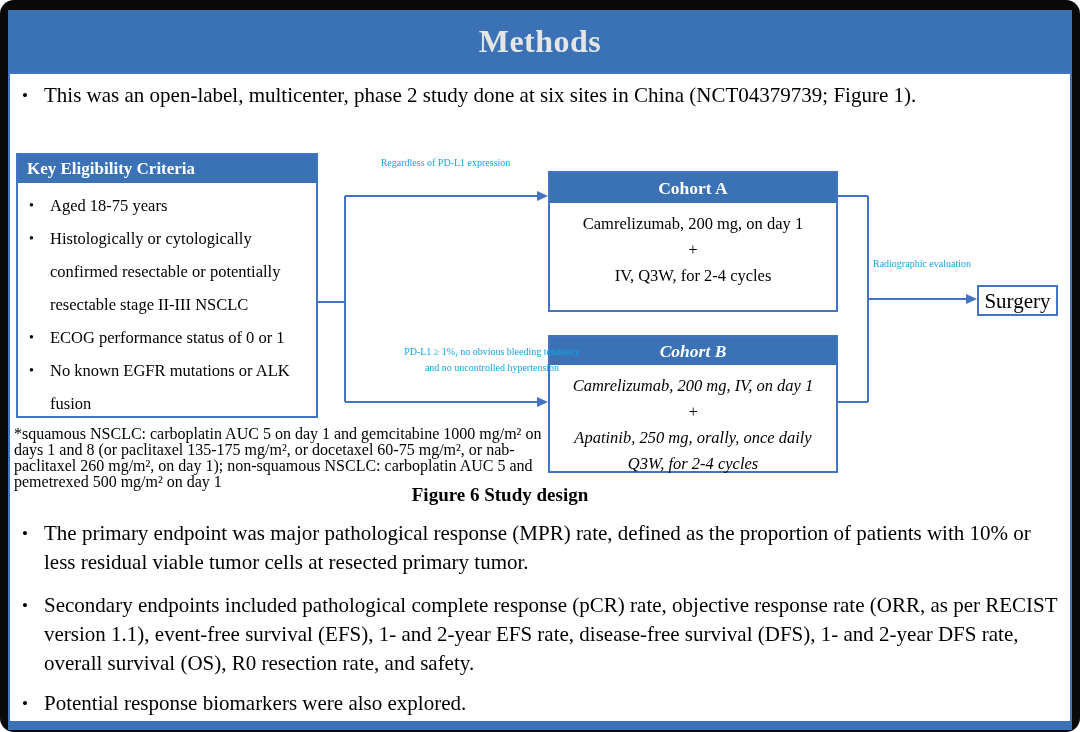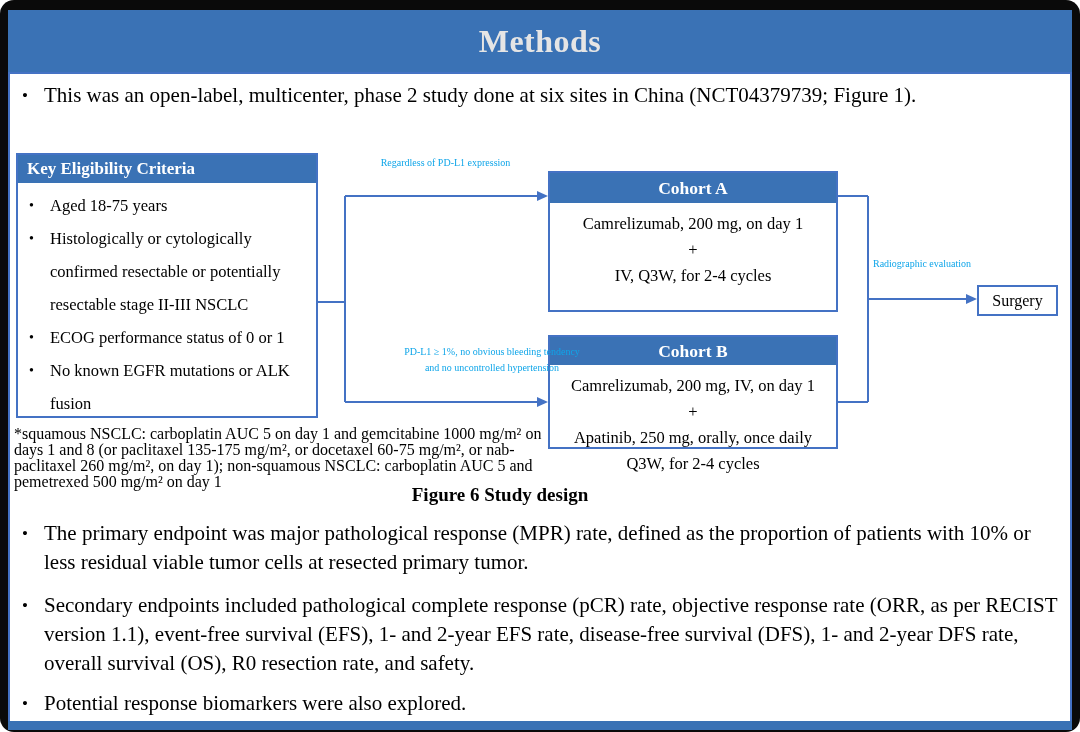--- a/index.html
+++ b/index.html
@@ -93,41 +93,41 @@
     line-height: 33px;
     color: #000;
   }
   .elig-item .marker {
     position: absolute;
     left: 3px; top: 0;
     font-size: 14px;
   }
   .cohort-box { width: 290px; height: 141px; }
   #cohort-a-box { left: 548px; top: 123px; margin-top: 48px; }
-  #cohort-b-box { left: 548px; top: 335px; height: 114px; }
+  #cohort-b-box { left: 548px; top: 335px; height: 138px; font-style: italic; }
   .cohort-box .box-header {
     height: 30px;
     line-height: 30px;
     font-size: 17.5px;
     text-align: center;
   }
   #cohort-b-box .box-header { height: 28px; line-height: 28px; }
   .cohort-box .box-body {
     text-align: center;
     font-size: 16.5px;
     line-height: 26px;
     padding-top: 8px;
     color: #000;
   }
   #surgery-box {
     left: 977px; top: 285px;
     width: 81px; height: 31px;
     text-align: center;
     line-height: 28px;
-    font-size: 16px;
+    font-size: 21px;
     color: #000;
   }
   
   .arrow-label {
     position: absolute;
     font-size: 10px;
     line-height: 16px;
     text-align: center;
     color: #0ea5e9;
   }

